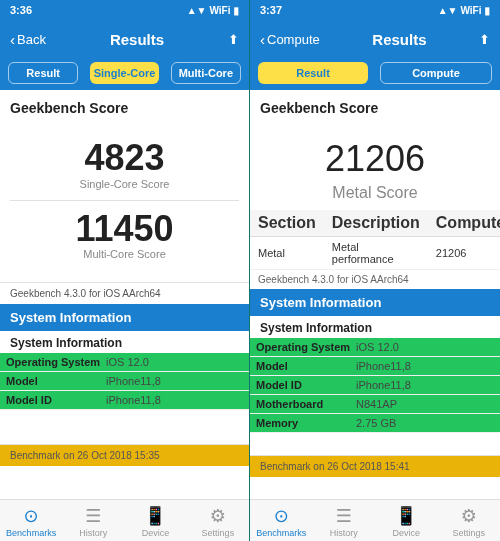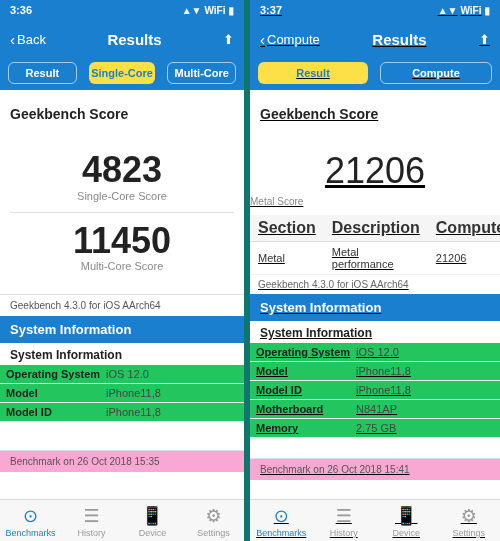--- a/index.html
+++ b/index.html
@@ -9,21 +9,21 @@
       height: 541px;
       overflow: hidden;
       display: flex;
       background: #fff;
     }
     .phone-panel {
       width: 250px;
       height: 541px;
       display: flex;
       flex-direction: column;
-      border-right: 6px solid #0f766e;
+      border-right: 1px solid #0f766e;
       overflow: hidden;
       background: #fff;
     }
     .status-bar {
       background: #1a7fcf;
       color: white;
       font-size: 11px;
       font-weight: 600;
       padding: 4px 10px;
       display: flex;
@@ -84,21 +84,21 @@
     .tab-btn.inactive {
       background: transparent;
       color: white;
       border: 1px solid rgba(255,255,255,0.6);
     }
     .section-header {
       background: #1a7fcf;
       color: white;
       font-size: 13px;
       font-weight: 600;
-      padding: 16px 10px;
+      padding: 10px 10px;
     }
     .score-section {
       padding: 12px 10px;
       background: white;
       text-align: center;
     }
     .score-value {
       font-size: 36px;
       font-weight: 700;
       color: #222;
@@ -151,21 +151,21 @@
       flex-shrink: 0;
     }
     .info-val {
       font-size: 11px;
       color: #444;
     }
     .benchmark-footer {
       font-size: 10px;
       color: #555;
       padding: 5px 10px;
-      background: #f9a8d4;
+      background: #eab308;
       border-top: 1px solid #e0e0e0;
     }
     .bottom-nav {
       background: #f7f7f7;
       border-top: 1px solid #ddd;
       display: flex;
       margin-top: auto;
     }
     .bottom-nav-item {
       flex: 1;
@@ -207,23 +207,23 @@
       color: #333;
     }
     .metal-score-val {
       font-size: 36px;
       font-weight: 300;
       color: #222;
       text-align: center;
       padding: 12px 0 4px;
     }
     .metal-score-label {
-      font-size: 10px;
+      font-size: 16px;
       color: #888;
-      text-align: left;
+      text-align: center;
       padding-bottom: 8px;
     }
   </style>
 </head>
 <body>
 
 <div class="phone-panel">
 
   <div class="status-bar">
     <span>3:36</span>
@@ -299,21 +299,21 @@
       <span class="bottom-nav-icon">📱</span>
       <span>Device</span>
     </div>
     <div class="bottom-nav-item">
       <span class="bottom-nav-icon">⚙</span>
       <span>Settings</span>
     </div>
   </div>
 </div>
 
-<div class="phone-panel" style="border-right:none;text-decoration:underline;">
+<div class="phone-panel" style="border-right:none;">
 
   <div class="status-bar">
     <span>3:37</span>
     <div class="status-icons">
       <span>▲▼</span>
       <span>WiFi</span>
       <span>▮</span>
     </div>
   </div>
 

